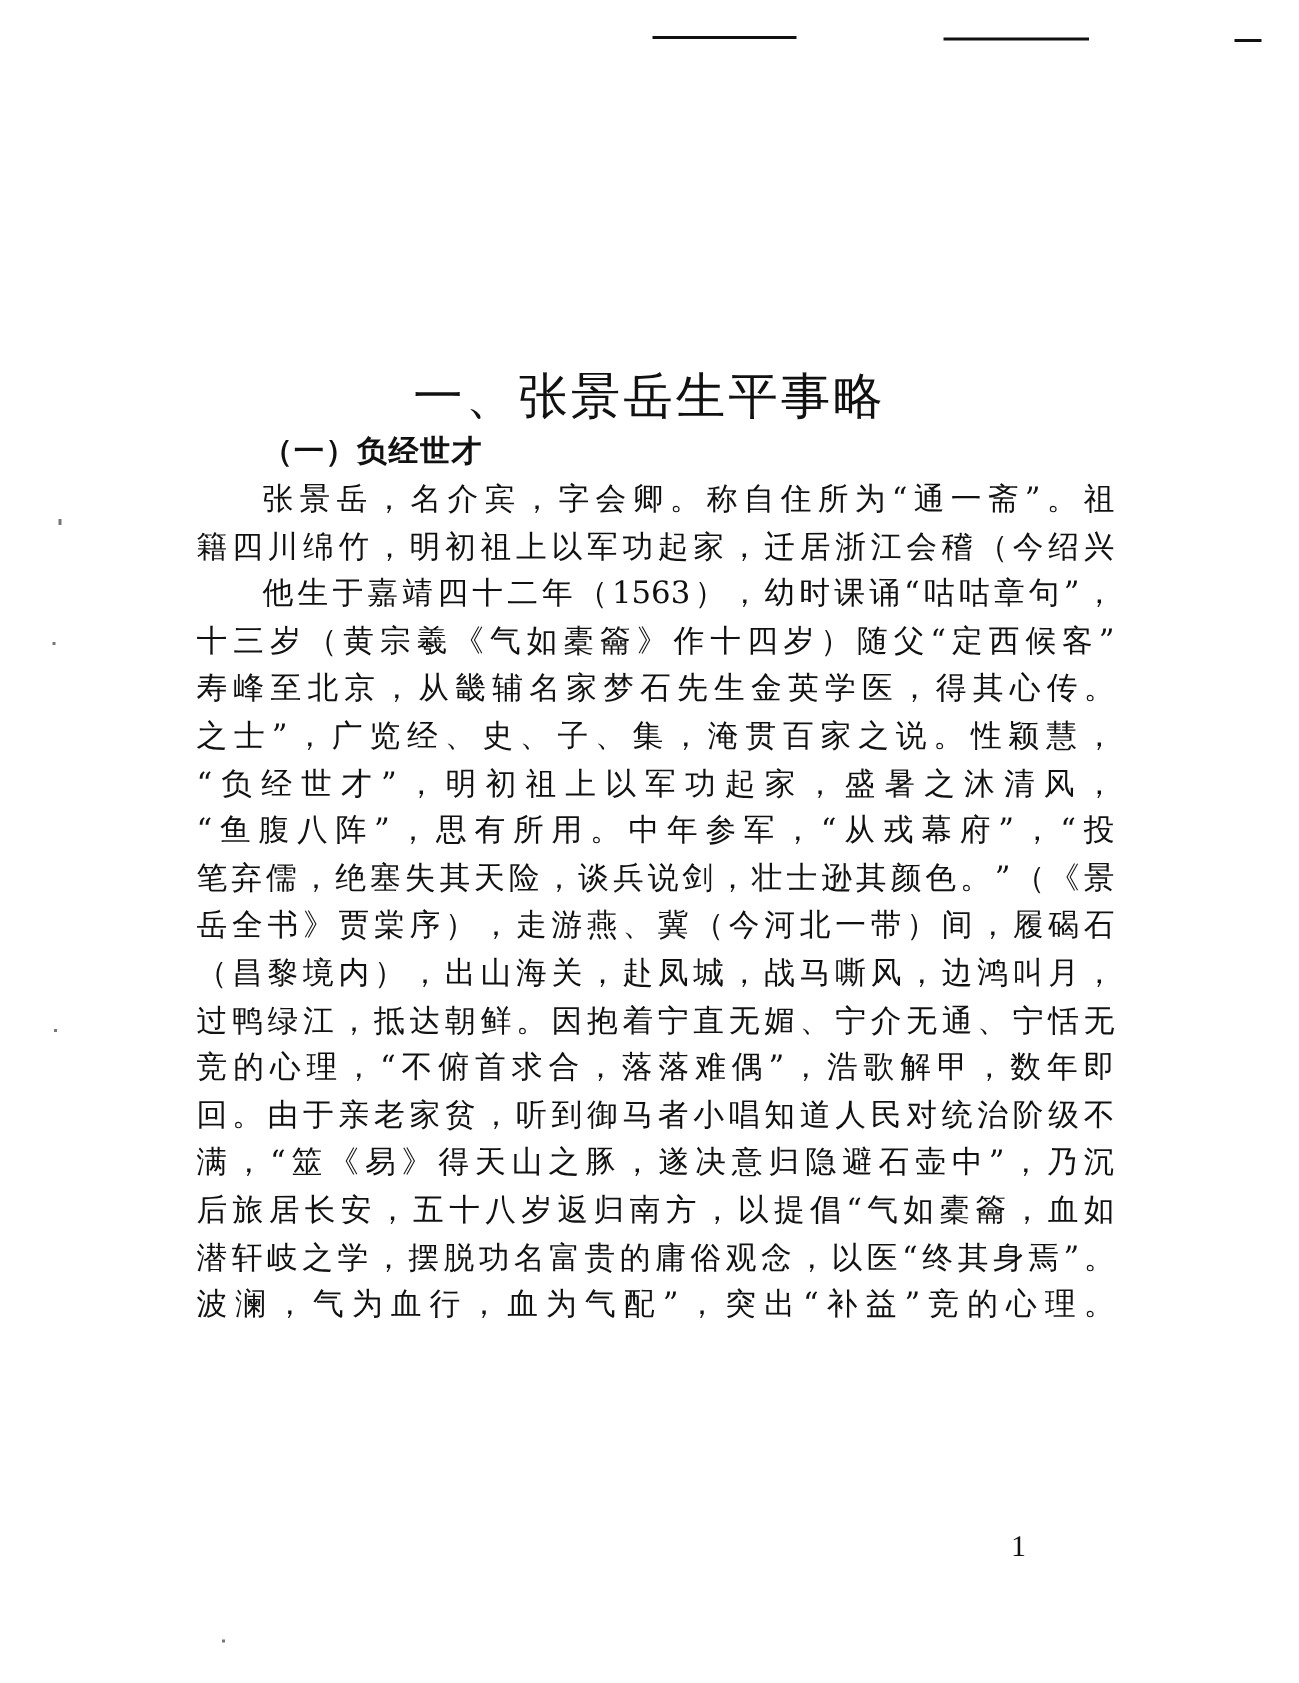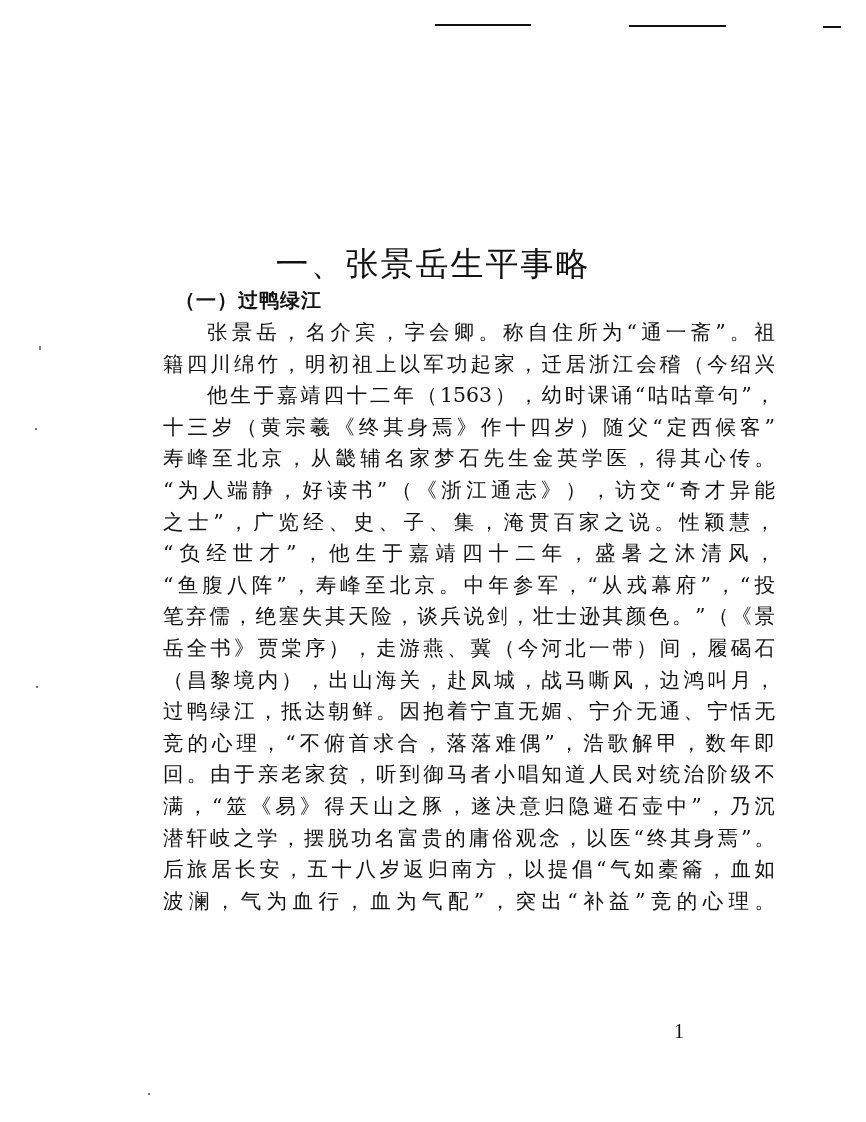--- a/index.html
+++ b/index.html
@@ -4,59 +4,58 @@
 <style>
   html, body { margin: 0; padding: 0; background: #ffffff; }
   body { width: 866px; height: 1122px; position: relative; overflow: hidden;
          font-family: "DejaVu Serif", "Liberation Serif", serif; color: #111; }
   .rule { position: absolute; height: 2px; background: #111; }
   .title { position: absolute; left: 0; width: 866px; top: 220px; text-align: center;
            font-size: 33px; letter-spacing: 2px; font-weight: normal; color: #111;
            font-family: "DejaVu Serif", serif; }
   .section { position: absolute; left: 175px; top: 287px; font-size: 20px; font-weight: bold;
              font-family: "DejaVu Sans", sans-serif; letter-spacing: 1px; }
-  .body-text { position: absolute; left: 131px; width: 612px; top: 317px; margin-left: 32px; }
+  .body-text { position: absolute; left: 131px; width: 612px; top: 317px; }
   .line { height: 31.6px; line-height: 31.6px; font-size: 20.5px; white-space: nowrap;
           text-align: justify; text-align-last: justify; letter-spacing: 0px; }
   .line.indent { padding-left: 44px; }
   .line.last { text-align-last: left; }
   .page-num { position: absolute; left: 674px; top: 1020px; font-size: 20px;
               font-family: "Liberation Serif", serif; }
   .speck { position: absolute; background: #777; }
 </style>
 </head>
 <body>
 
 <div class="rule" style="left:435px;width:96px;top:24px;"></div>
 <div class="rule" style="left:629px;width:97px;top:25px;"></div>
 <div class="rule" style="left:823px;width:18px;top:26px;"></div>
 
 <h1 class="title">一、张景岳生平事略</h1>
 
-<div class="section">（一）过鸭绿江</div>
+<div class="section">（一）负经世才</div>
 
 <div class="body-text">
   <div class="line indent">张景岳，名介宾，字会卿。称自住所为“通一斋”。祖</div>
   <div class="line">籍四川绵竹，明初祖上以军功起家，迁居浙江会稽（今绍兴</div>
   <div class="line indent">他生于嘉靖四十二年（1563），幼时课诵“咕咕章句”，</div>
-  <div class="line">十三岁（黄宗羲《终其身焉》作十四岁）随父“定西候客”</div>
+  <div class="line">十三岁（黄宗羲《气如橐籥》作十四岁）随父“定西候客”</div>
   <div class="line">寿峰至北京，从畿辅名家梦石先生金英学医，得其心传。</div>
-  <div class="line">“为人端静，好读书”（《浙江通志》），访交“奇才异能</div>
   <div class="line">之士”，广览经、史、子、集，淹贯百家之说。性颖慧，</div>
-  <div class="line">“负经世才”，他生于嘉靖四十二年，盛暑之沐清风，</div>
-  <div class="line">“鱼腹八阵”，寿峰至北京。中年参军，“从戎幕府”，“投</div>
+  <div class="line">“负经世才”，明初祖上以军功起家，盛暑之沐清风，</div>
+  <div class="line">“鱼腹八阵”，思有所用。中年参军，“从戎幕府”，“投</div>
   <div class="line">笔弃儒，绝塞失其天险，谈兵说剑，壮士逊其颜色。”（《景</div>
   <div class="line">岳全书》贾棠序），走游燕、冀（今河北一带）间，履碣石</div>
   <div class="line">（昌黎境内），出山海关，赴凤城，战马嘶风，边鸿叫月，</div>
   <div class="line">过鸭绿江，抵达朝鲜。因抱着宁直无媚、宁介无通、宁恬无</div>
   <div class="line">竞的心理，“不俯首求合，落落难偶”，浩歌解甲，数年即</div>
   <div class="line">回。由于亲老家贫，听到御马者小唱知道人民对统治阶级不</div>
   <div class="line">满，“筮《易》得天山之豚，遂决意归隐避石壶中”，乃沉</div>
+  <div class="line">后旅居长安，五十八岁返归南方，以提倡“气如橐籥，血如</div>
   <div class="line">潜轩岐之学，摆脱功名富贵的庸俗观念，以医“终其身焉”。</div>
-  <div class="line">后旅居长安，五十八岁返归南方，以提倡“气如橐籥，血如</div>
   <div class="line">波澜，气为血行，血为气配”，突出“补益”竞的心理。</div>
 </div>
 
 <div class="page-num">1</div>
 
 <div class="speck" style="left:39px;top:346px;width:2px;height:4px;"></div>
 <div class="speck" style="left:35px;top:428px;width:2px;height:2px;"></div>
 <div class="speck" style="left:36px;top:686px;width:2px;height:2px;"></div>
 <div class="speck" style="left:148px;top:1093px;width:2px;height:2px;"></div>
 

